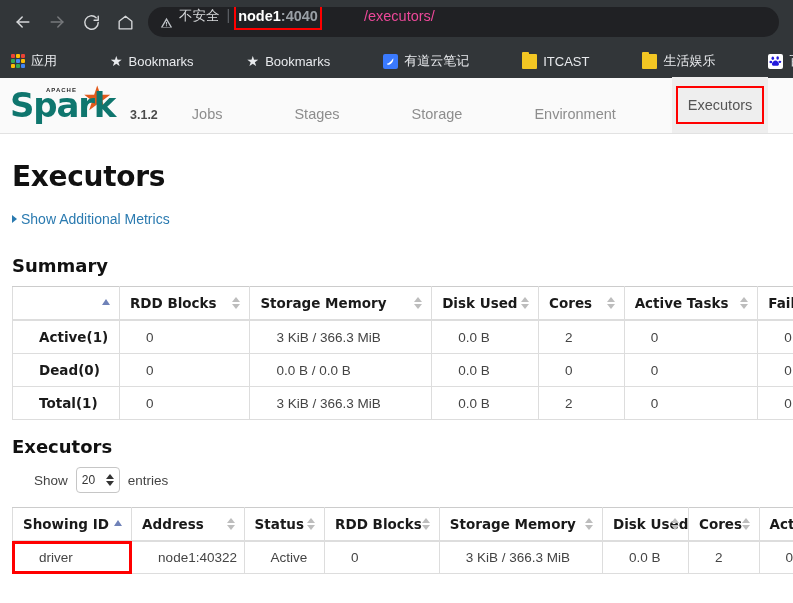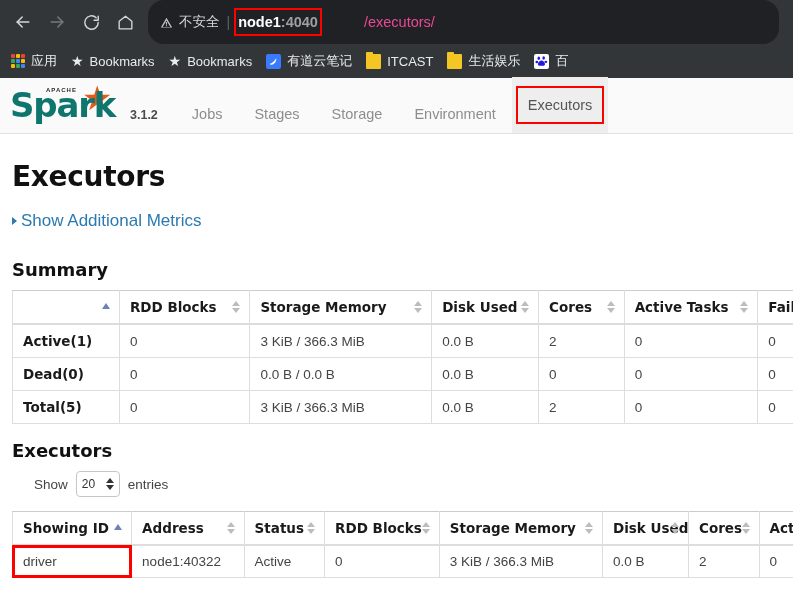--- a/index.html
+++ b/index.html
@@ -28,27 +28,26 @@
     width: 34px; height: 34px;
     display: flex; align-items: center; justify-content: center;
     color: #d6d8da;
     flex: 0 0 auto;
   }
   .nav-btn.disabled { color: #77797c; }
   .nav-btn svg { display:block; }
 
   .omnibox {
     flex: 1 1 auto;
-    height: 44px;
+    height: 30px;
     background: #202124;
     border-radius: 16px;
     margin-left: 6px;
     margin-right: 8px;
     display: flex;
-    align-items: center;
     padding: 0 12px;
     position: relative;
     overflow: hidden;
   }
   .warn-icon { color:#bdc1c6; margin-right: 6px; display:flex; align-items:center;}
   .insecure-text {
     color: #d6d8da;
     font-size: 13.5px;
     white-space: nowrap;
   }
@@ -83,20 +82,21 @@
   
   .bookmarks {
     height: 34px;
     display: flex;
     align-items: center;
     padding: 0 4px;
     color: #e8eaed;
     font-size: 13px;
     overflow: hidden;
     white-space: nowrap;
+    gap: 39px;
   }
   .bm {
     display: flex; align-items: center;
     padding: 3px 7px;
     border-radius: 4px;
     flex: 0 0 auto;
   }
   .bm-label { margin-left: 6px; color:#e8eaed; }
   .bm-label.cn { font-family: "DejaVu Sans", sans-serif; }
   .apps-grid {
@@ -173,21 +173,21 @@
     font-size: 34px;
     line-height: 34px;
   }
   .spark-ver {
     font-size: 12.5px;
     font-weight: 700;
     color: #4a4a4a;
     margin-left: 4px;
     padding-bottom: 5px;
   }
-  .nav-tabs { display: flex; align-items: flex-end; height: 100%; }
+  .nav-tabs { display: flex; align-items: flex-end; height: 100%; gap: 40px; }
   .nav-tab {
     padding: 0 16px;
     height: 38px;
     line-height: 38px;
     font-size: 14.5px;
     color: #8d8d8d;
     position: relative;
   }
   .nav-tab.active {
     background: #eeeeee;
@@ -209,21 +209,21 @@
   h1.page-title {
     font-family: "DejaVu Sans", sans-serif;
     font-size: 28px;
     font-weight: 700;
     color: #111;
     margin: 26px 0 10px 0;
     letter-spacing: -0.3px;
   }
   .metrics-toggle {
     color: #2a7ab0;
-    font-size: 17px;
+    font-size: 14px;
     margin: 8px 0 14px 0;
     display: inline-flex;
     align-items: center;
   }
   .caret-right {
     display:inline-block;
     width:0;height:0;
     border-left: 5px solid #2a7ab0;
     border-top: 4px solid transparent;
     border-bottom: 4px solid transparent;
@@ -252,21 +252,21 @@
     padding: 8px 10px;
     border: 1px solid #dddddd;
     border-top: 1px solid #cccccc;
     border-bottom: 2px solid #dddddd;
     background: #ffffff;
     white-space: nowrap;
     position: relative;
     font-size: 13.5px;
   }
   table.spark-table td {
-    padding: 8px 10px;
+    padding: 8px 26px;
     border: 1px solid #dddddd;
     white-space: nowrap;
     color: #444;
     position: relative;
   }
   table.spark-table td.rowlabel {
     font-family: "DejaVu Sans", sans-serif;
     font-weight: 700;
     color: #1a1a1a;
   }
@@ -505,21 +505,21 @@
         <tr>
           <td class="rowlabel">Dead(0)</td>
           <td>0</td>
           <td>0.0 B / 0.0 B</td>
           <td>0.0 B</td>
           <td>0</td>
           <td>0</td>
           <td>0</td>
         </tr>
         <tr>
-          <td class="rowlabel">Total(5)</td>
+          <td class="rowlabel">Total(1)</td>
           <td>0</td>
           <td>3 KiB / 366.3 MiB</td>
           <td>0.0 B</td>
           <td>2</td>
           <td>0</td>
           <td>0</td>
         </tr>
       </tbody>
     </table>
   </div>

